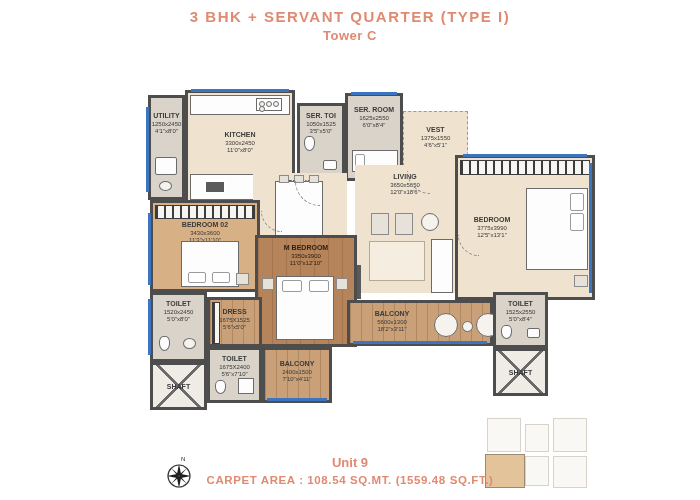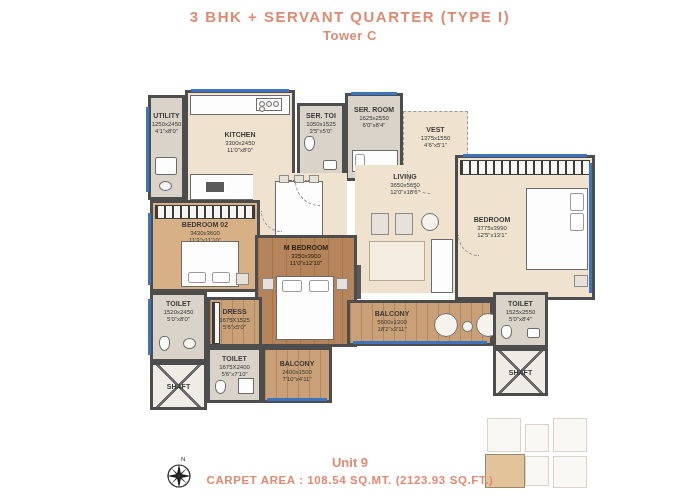--- a/index.html
+++ b/index.html
@@ -320,13 +320,13 @@
 <div class="keyplan">
   <div class="kp" style="left:4px;top:2px;width:34px;height:34px;"></div>
   <div class="kp" style="left:42px;top:8px;width:24px;height:28px;"></div>
   <div class="kp" style="left:70px;top:2px;width:34px;height:34px;"></div>
   <div class="kp" style="left:42px;top:40px;width:24px;height:30px;"></div>
   <div class="kp" style="left:70px;top:40px;width:34px;height:32px;"></div>
   <div class="kp-unit" style="left:2px;top:38px;width:40px;height:34px;"></div>
 </div>
 
 <div class="unit">Unit 9</div>
-<div class="carpet">CARPET AREA : 108.54 SQ.MT. (2123.93 SQ.FT.)</div>
+<div class="carpet">CARPET AREA : 108.54 SQ.MT. (1559.48 SQ.FT.)</div>
 
 </body></html>

